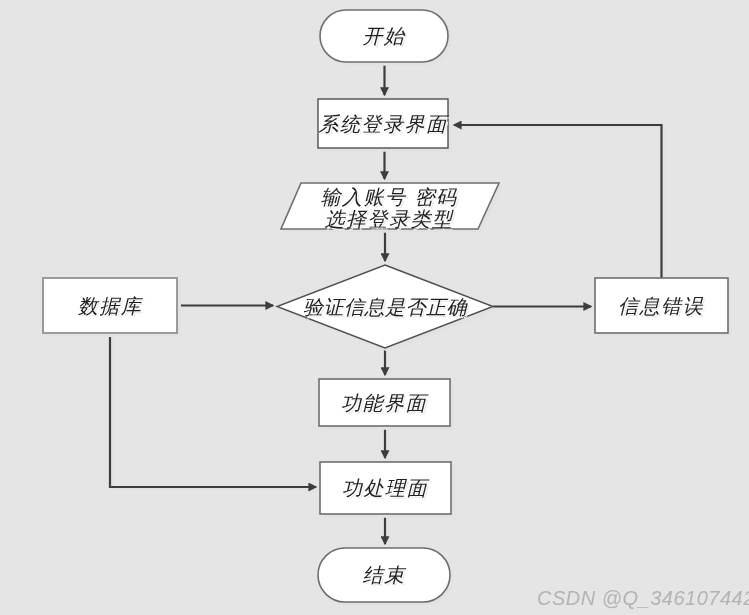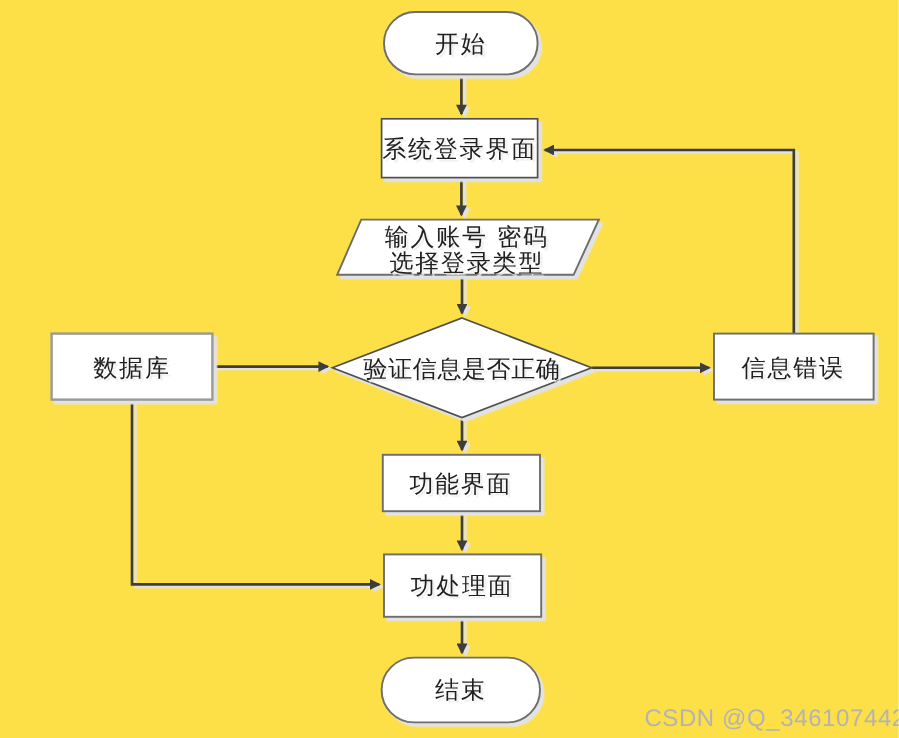--- a/index.html
+++ b/index.html
@@ -7,21 +7,22 @@
     padding: 0;
     background: #ffffff;
     width: 749px;
     height: 615px;
     overflow: hidden;
   }
   .stage {
     position: relative;
     width: 749px;
     height: 615px;
-    background: #fde047;
+    background: #e5e5e5;
+    font-style: italic;
   }
   svg { display: block; }
 
   .shape {
     fill: #ffffff;
     stroke: #6e6e6e;
     stroke-width: 1.6;
   }
   .shape.light { stroke: #9a9a9a; stroke-width: 2; }
   .shape.dark  { stroke: #4f4f4f; stroke-width: 1.4; }

